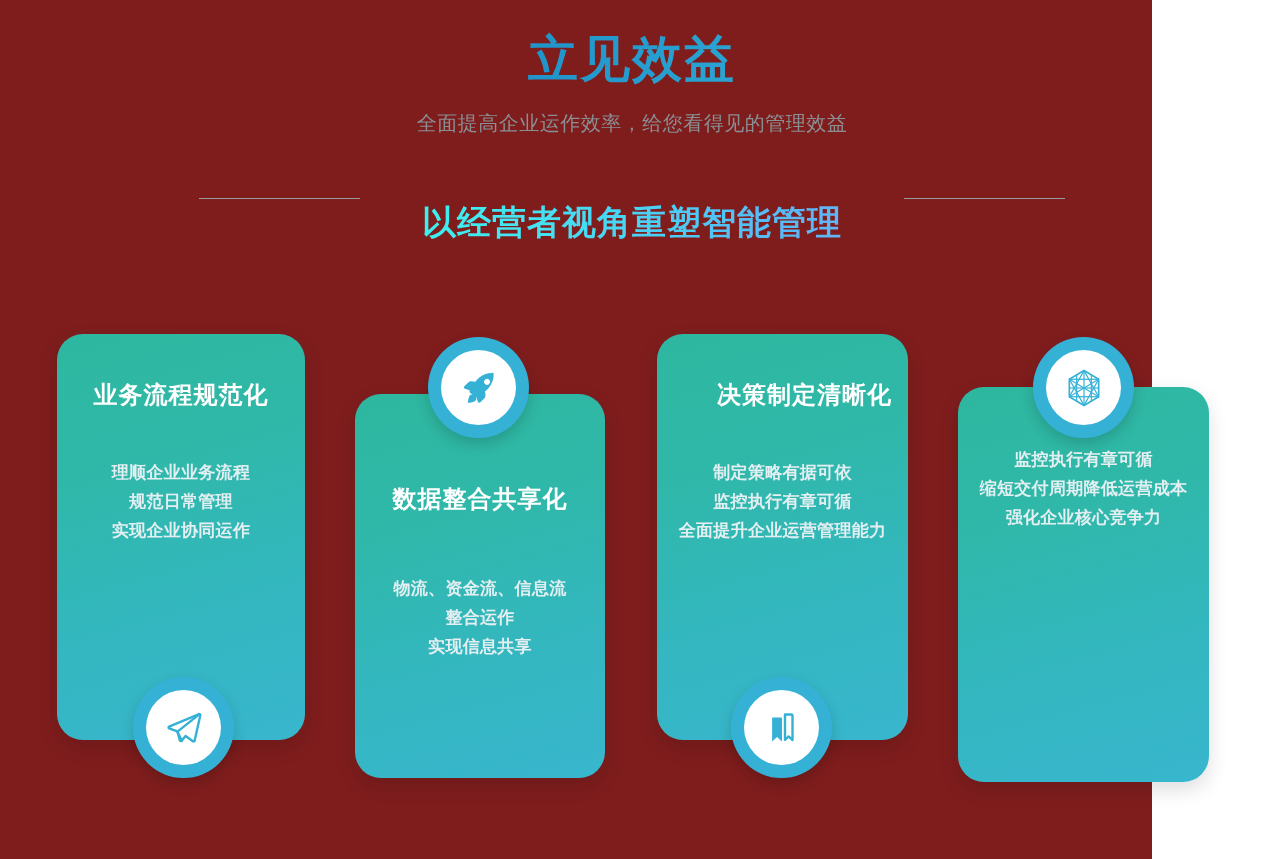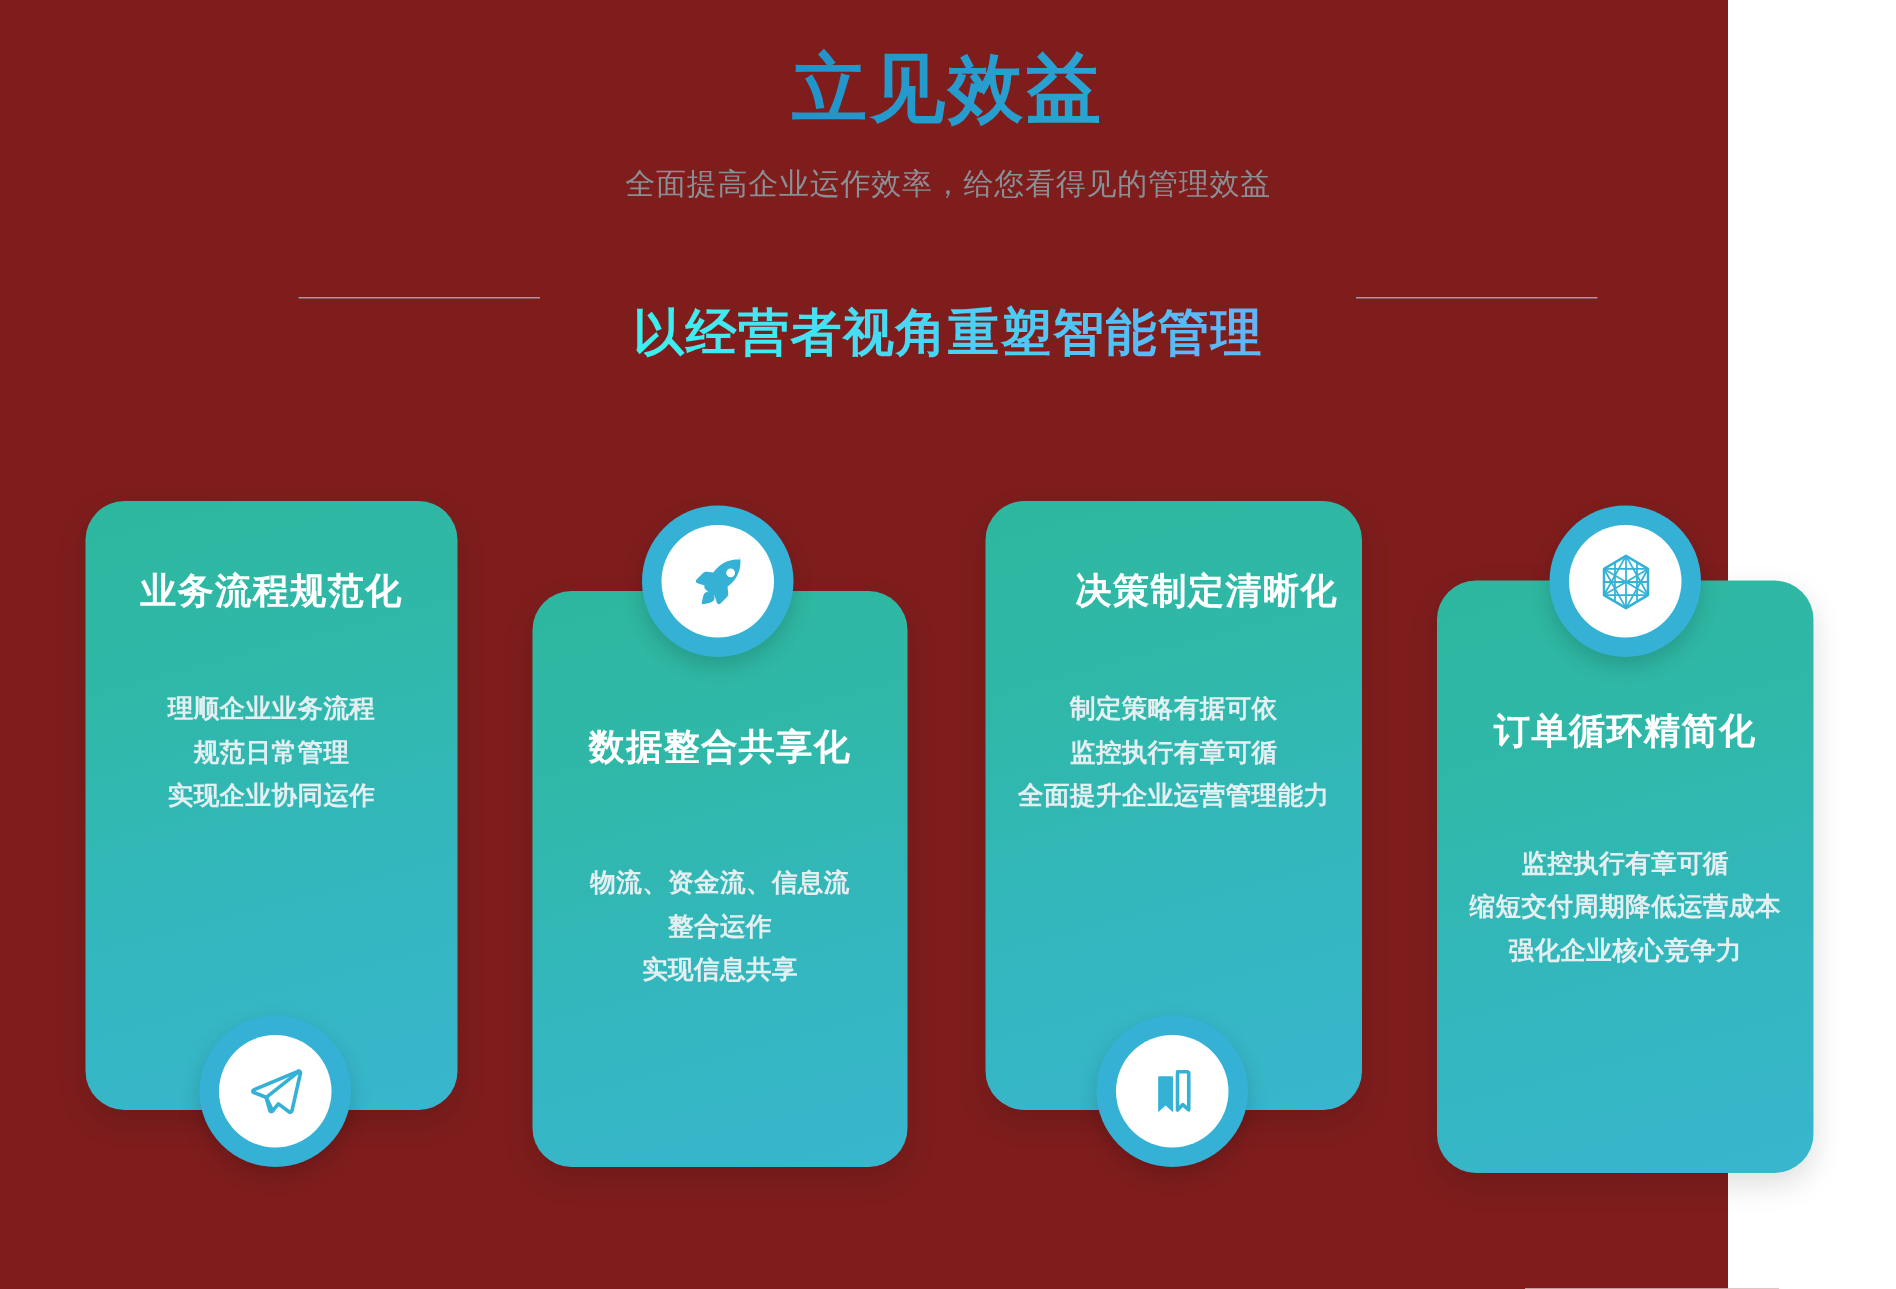--- a/index.html
+++ b/index.html
@@ -194,21 +194,20 @@
     <div class="card" id="card-3">
       <div class="card-title">决策制定清晰化</div>
       <div class="card-body">
         <div>制定策略有据可依</div>
         <div>监控执行有章可循</div>
         <div>全面提升企业运营管理能力</div>
       </div>
     </div>
 
     <div class="card" id="card-4">
-      <div class="card-title">订单循环精简化</div>
       <div class="card-body">
         <div>监控执行有章可循</div>
         <div>缩短交付周期降低运营成本</div>
         <div>强化企业核心竞争力</div>
       </div>
     </div>
 
     <div class="badge" id="badge-1">
       <div class="disc">
         <svg width="38" height="38" viewBox="0 0 24 24" fill="none" stroke="#35b1d6" stroke-width="1.5" stroke-linejoin="round" stroke-linecap="round">

